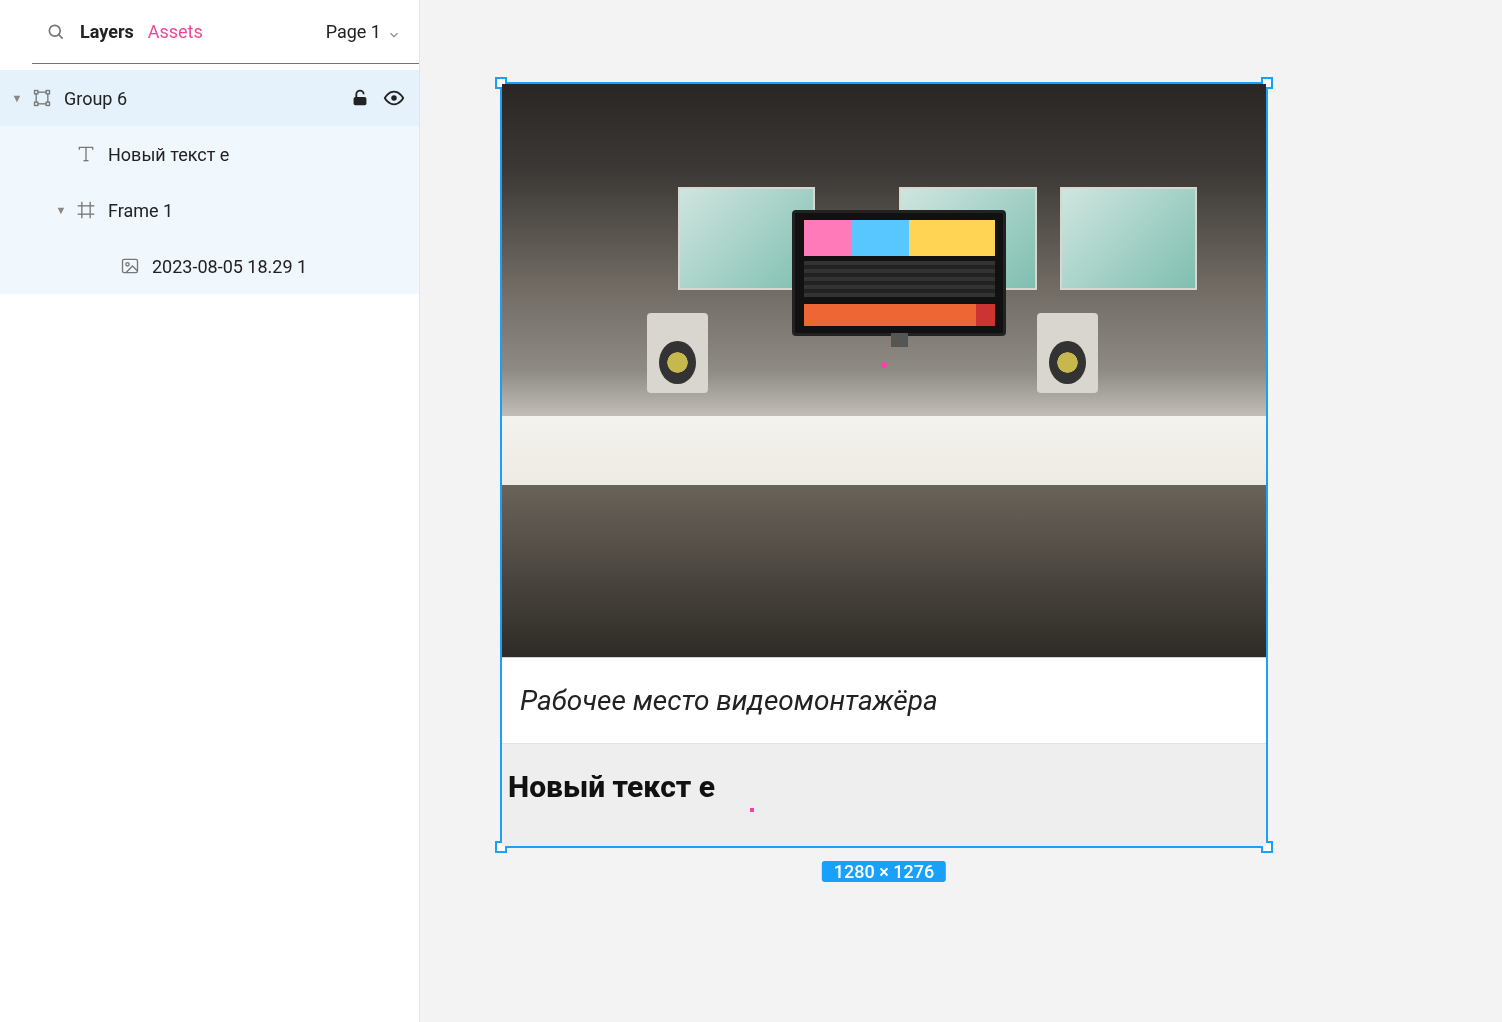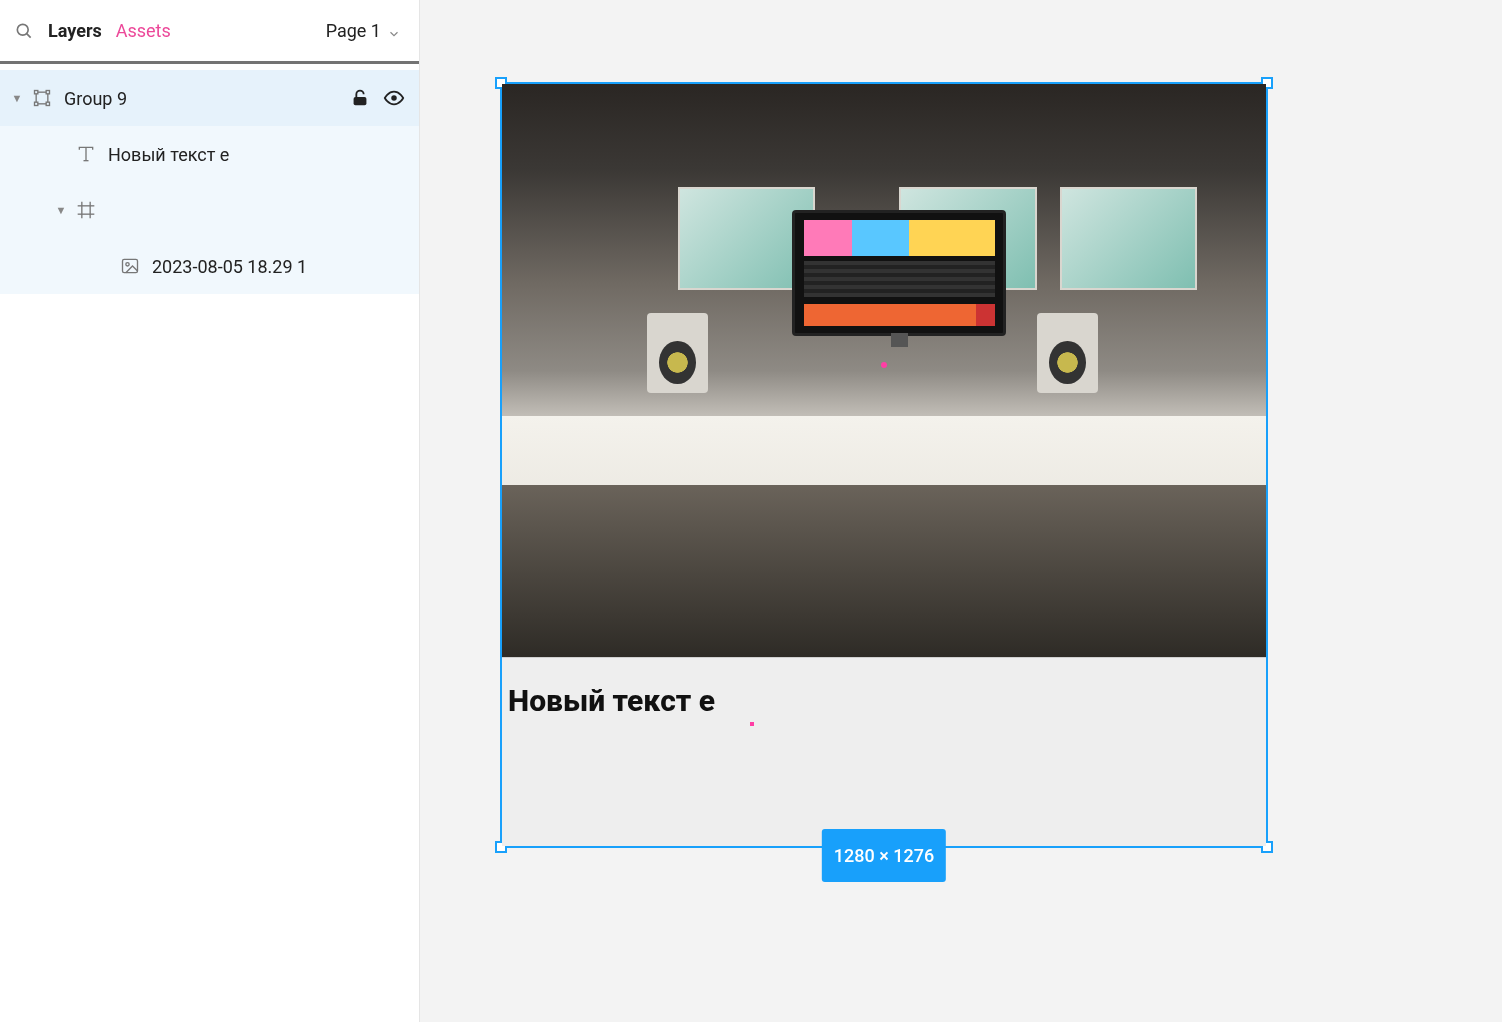--- a/index.html
+++ b/index.html
@@ -23,22 +23,23 @@
     border-right: 1px solid #e5e5e5;
     display: flex;
     flex-direction: column;
     flex-shrink: 0;
   }
   .sidebar-tabs {
     display: flex;
     align-items: center;
     height: 64px;
     padding: 0 18px 0 14px;
-    border-bottom: 3px solid #737373;
+    border-bottom: 1px solid #737373;
     gap: 14px;
+    margin-left: 32px;
   }
   .search-icon { color:#777; display:flex; }
   .tab { font-size: 18px; font-weight: 400; color:#ec4899; cursor:pointer; }
   .tab.active { font-weight: 700; color:#222; }
   .page-select { margin-left:auto; display:flex; align-items:flex-end; gap:6px; font-size:18px; color:#222; cursor:pointer;}
   .chev { color:#888; }
 
   .layer-tree { flex:1; overflow:auto; padding-top:6px; }
   .layer-row {
     display:flex; align-items:center;
@@ -128,21 +129,21 @@
     max-width:250px;
   }
   .tiny-pink{position:absolute;left:248px;top:64px;width:4px;height:4px;background:#ff3ea5;}
 
   .dims-badge{
     position:absolute;
     left:50%; transform:translateX(-50%);
     bottom:-36px;
     background:#18a0fb; color:#fff;
     font-size:18px; font-weight:500;
-    padding:16px 12px; border-radius:3px;
+    padding:0 12px; border-radius:3px;
     white-space:nowrap;
   }
 
   svg{display:block;}
 </style>
 </head>
 <body>
 
 <aside class="sidebar">
   <div class="sidebar-tabs">
@@ -173,21 +174,21 @@
             <rect x="3" y="3" width="4" height="4"></rect>
             <rect x="17" y="3" width="4" height="4"></rect>
             <rect x="3" y="17" width="4" height="4"></rect>
             <rect x="17" y="17" width="4" height="4"></rect>
             <line x1="7" y1="5" x2="17" y2="5"></line>
             <line x1="7" y1="19" x2="17" y2="19"></line>
             <line x1="5" y1="7" x2="5" y2="17"></line>
             <line x1="19" y1="7" x2="19" y2="17"></line>
           </svg>
         </span>
-        <span class="ln-label">Group 9</span>
+        <span class="ln-label">Group 6</span>
         <span class="row-actions">
           <span>
             <svg width="22" height="22" viewBox="0 0 24 24" fill="none" stroke="currentColor" stroke-width="2">
               <rect x="5" y="11" width="14" height="9" rx="2" fill="currentColor" stroke="none"></rect>
               <path d="M8 11V8a4 4 0 0 1 8 0"></path>
             </svg>
           </span>
           <span>
             <svg width="24" height="24" viewBox="0 0 24 24" fill="none" stroke="currentColor" stroke-width="2">
               <path d="M2 12s3.5-7 10-7 10 7 10 7-3.5 7-10 7S2 12 2 12z"></path>
@@ -212,20 +213,21 @@
         <span class="spacer" style="width: 54px;"></span>
         <span class="arrow">▼</span>
         <span class="ln-icon">
           <svg width="20" height="20" viewBox="0 0 24 24" fill="none" stroke="currentColor" stroke-width="1.6">
             <line x1="7" y1="2" x2="7" y2="22"></line>
             <line x1="17" y1="2" x2="17" y2="22"></line>
             <line x1="2" y1="7" x2="22" y2="7"></line>
             <line x1="2" y1="17" x2="22" y2="17"></line>
           </svg>
         </span>
+        <span class="ln-label">Frame 1</span>
       </div>
       <div class="layer-row childsel">
         <span class="spacer" style="width: 98px;"></span>
         <span class="arrow"></span>
         <span class="ln-icon">
           <svg width="20" height="20" viewBox="0 0 24 24" fill="none" stroke="currentColor" stroke-width="1.6">
             <rect x="3" y="4" width="18" height="16" rx="2"></rect>
             <circle cx="9" cy="10" r="2"></circle>
             <path d="M21 18l-6-6-8 8"></path>
           </svg>
@@ -249,20 +251,23 @@
           <div class="wallart wa3"></div>
         <div class="monitor">
             <div class="mon-top"></div>
             <div class="mon-mid"></div>
             <div class="mon-bot"></div>
           </div>
         <div class="speaker spL"></div>
           <div class="speaker spR"></div>
         <div class="pin"></div>
       </div>
+      <div class="caption-bar">
+        <span class="caption-text">Рабочее место видеомонтажёра</span>
+      </div>
       <div class="text-block">
         <div class="tb">Новый текст е</div>
         <div class="tiny-pink"></div>
       </div>
     </div>
 
     <div class="dims-badge">1280 × 1276</div>
   </div>
 </main>
 

